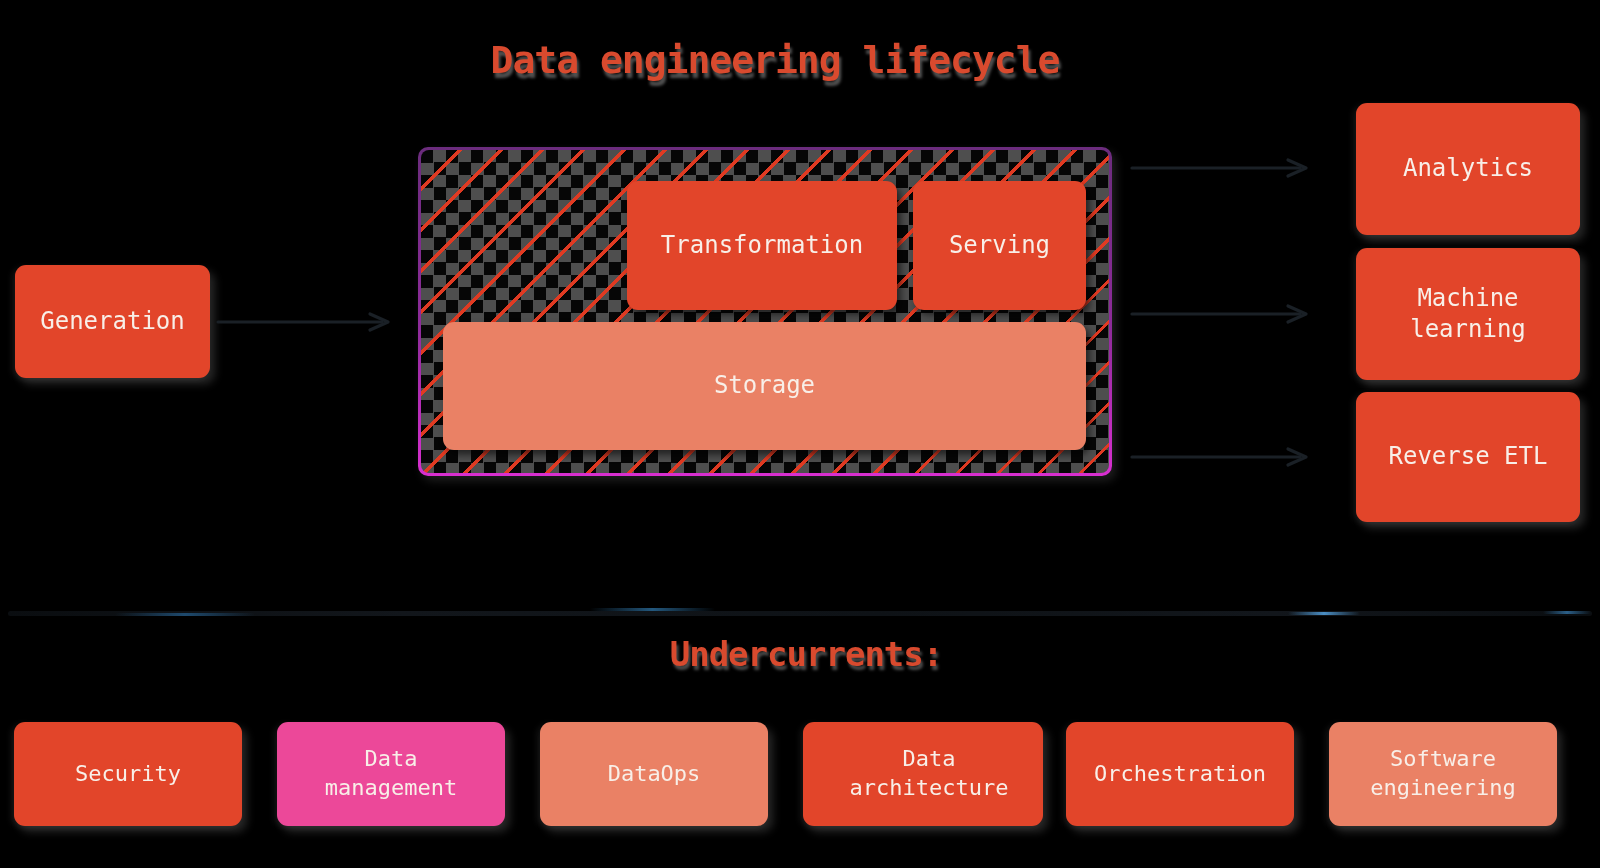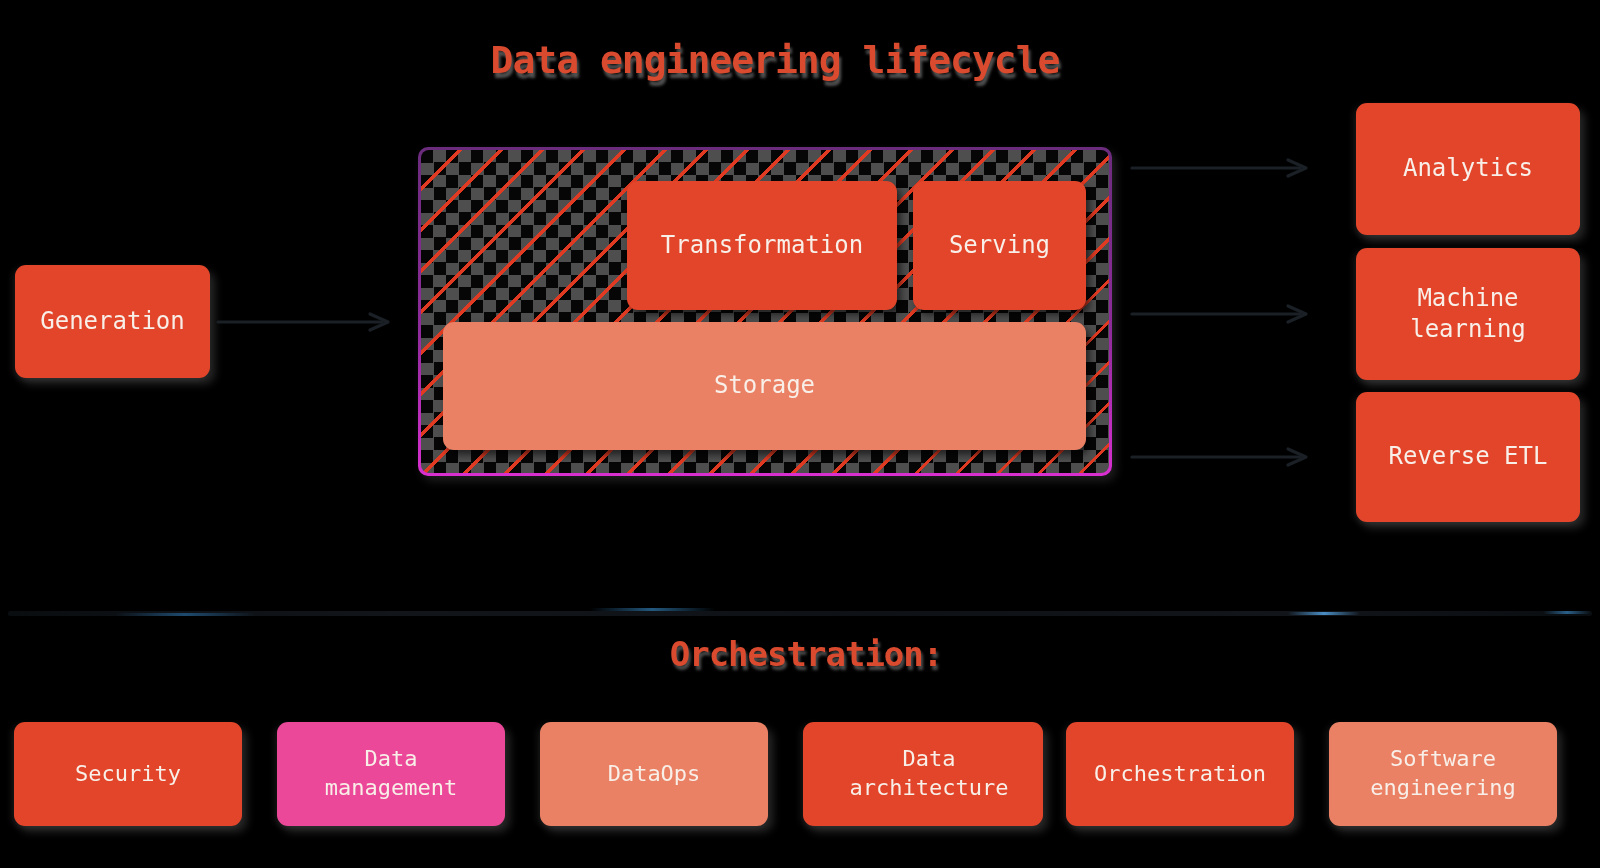--- a/index.html
+++ b/index.html
@@ -120,21 +120,21 @@
   </g>
 </svg>
 
 <div class="abs divider">
   <div class="glint glint-a"></div>
   <div class="glint glint-b"></div>
   <div class="glint glint-c"></div>
   <div class="glint glint-d"></div>
 </div>
 
-<div class="abs under-title">Orchestration:</div>
+<div class="abs under-title">Undercurrents:</div>
 
 <div class="abs node uc-box uc-0" style="background: rgb(226, 69, 42);">
   <span class="lbl">Security</span>
 </div>
 <div class="abs node uc-box uc-1" style="background: #ec4899;">
   <span class="lbl">Data management</span>
 </div>
 <div class="abs node uc-box uc-2" style="background: rgb(234, 129, 101);">
   <span class="lbl">DataOps</span>
 </div>

